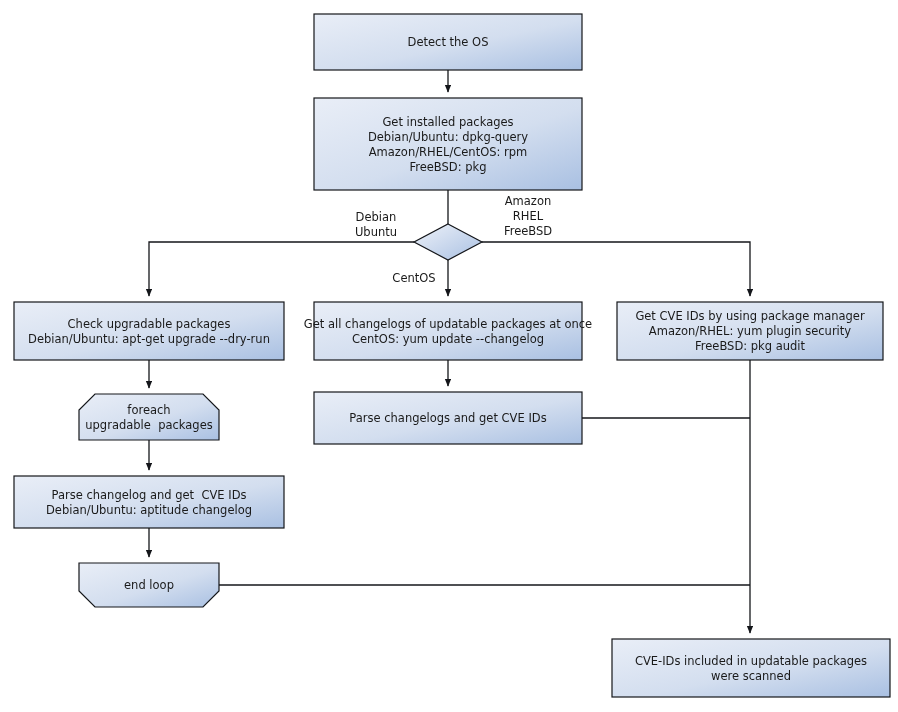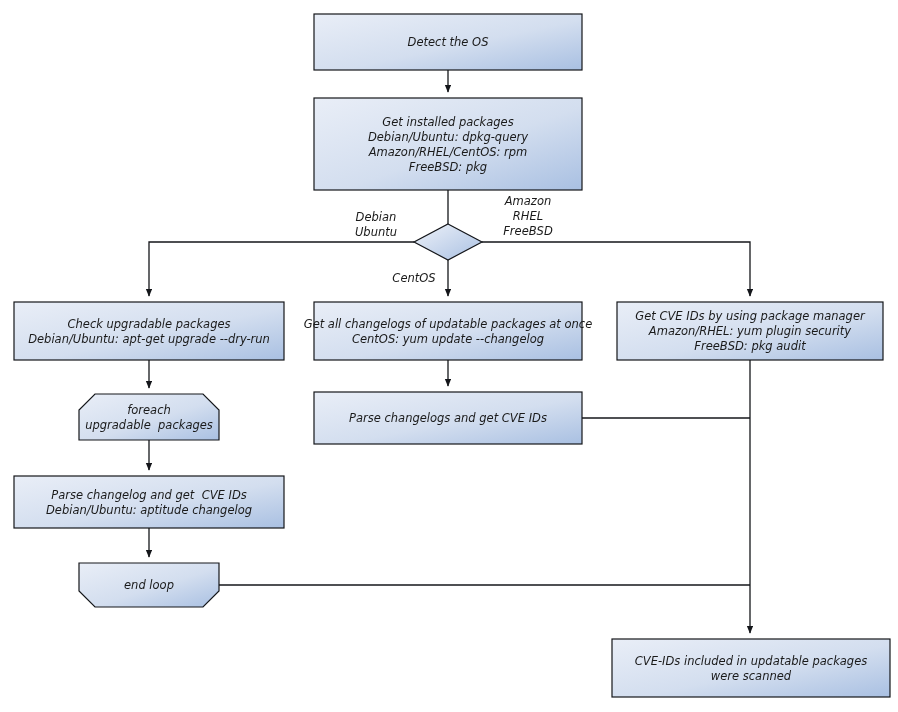--- a/index.html
+++ b/index.html
@@ -1,18 +1,18 @@
 <!DOCTYPE html>
 <html><head>
 <meta charset="utf-8">
 <style>
   html,body{margin:0;padding:0;background:#ffffff;}
   body{width:898px;height:712px;overflow:hidden;
        font-family:"DejaVu Sans","Liberation Sans",sans-serif;}
-  #canvas{position:relative;width:898px;height:560px;font-style:italic;}
+  #canvas{position:relative;width:898px;height:560px;}
   svg{display:block;width:898px;height:712px;}
   .nodeText{font-family:"DejaVu Sans","Liberation Sans",sans-serif;
             font-size:11.5px;fill:#1a1a1a;text-anchor:middle;
             dominant-baseline:middle;white-space:pre;}
   .edgeLabel{font-family:"DejaVu Sans","Liberation Sans",sans-serif;
              font-size:11.5px;fill:#1a1a1a;text-anchor:middle;
              dominant-baseline:middle;white-space:pre;}
   .shape{stroke:#14161a;stroke-width:1.2;}
   .conn{stroke:#14161a;stroke-width:1.3;fill:none;}
 </style>

